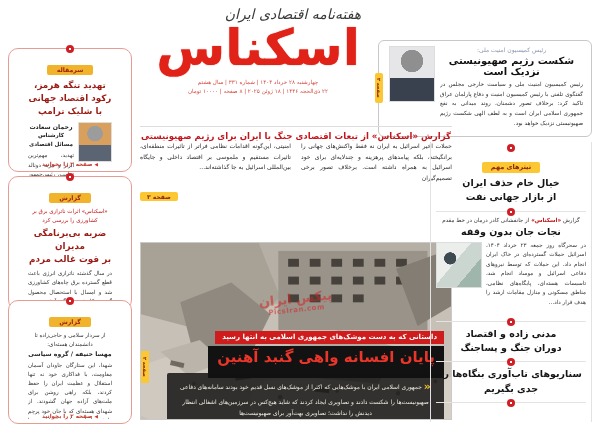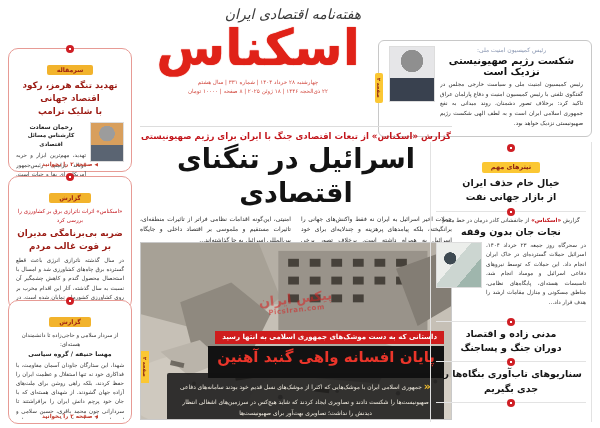--- a/index.html
+++ b/index.html
@@ -73,21 +73,21 @@
   .rl-div .dot { position:absolute; top:-4px; right:calc(50% - 4px); }
   .rl-kicker { font-size:5.6px; color:#333; text-align:center; }
   .rl-kicker .brand { color:#c3161c; font-weight:bold; }
   .rl-body { font-size:5.6px; line-height:1.7; text-align:justify; color:#333; margin-top:2px; overflow:hidden; }
   .photo-med { float:left; width:46px; height:46px; margin:1px 4px 1px 0; border:1px solid #ddd;
       background: radial-gradient(circle at 30% 35%, #3e4a52 0 14%, rgba(0,0,0,0) 15%),
                   linear-gradient(130deg, #eceeeb 0 42%, #ccd6d1 42% 70%, #9fb6ad 70%); }
 
   
   .lbox { position:absolute; left:8px; width:124px; background:#fff;
-          border:1px solid #e79b95; border-radius:10px; padding:8px 7px 14px; }
+          border:1px solid #e79b95; border-radius:10px; padding:8px 19px 14px; }
   .lbox .dot { position:absolute; top:-4px; right:calc(50% - 4px); }
   .ltab-row { text-align:center; margin-bottom:3px; }
   .ltab { display:inline-block; background:#f2b32c; color:#9c1e10; font-size:6.2px; font-weight:bold;
           padding:1px 10px 2px; border-radius:2px; }
   .l-kicker { font-size:5.5px; color:#c3161c; text-align:center; line-height:1.6; }
   .l-kicker.dark { color:#333; }
   .l-head { font-size:8.8px; font-weight:bold; color:#9b1b14; text-align:center; line-height:1.5; margin:2px 0 3px; }
   .l-byline { font-size:6.2px; font-weight:bold; color:#222; text-align:center; line-height:1.6; }
   .l-body { font-size:5.5px; line-height:1.68; text-align:justify; color:#333; margin-top:2px; overflow:hidden; }
   .photo-author { float:right; width:34px; height:40px; margin-left:4px; margin-bottom:2px; border:1px solid #ddd;
@@ -115,21 +115,20 @@
 <section id="topbox">
   <div class="photo-mp"></div>
   <div class="kicker">رئیس کمیسیون امنیت ملی:</div>
   <div class="head">شکست رژیم صهیونیستی نزدیک است</div>
   <div class="body">رئیس کمیسیون امنیت ملی و سیاست خارجی مجلس در گفتگوی تلفنی با رئیس کمیسیون امنیت و دفاع پارلمان عراق تاکید کرد: برخلاف تصور دشمنان، روند میدانی به نفع جمهوری اسلامی ایران است و به لطف الهی شکست رژیم صهیونیستی نزدیک خواهد بود.</div>
   <div class="vtab">صفحه ۲</div>
 </section>
 
 <section id="lead">
   <div class="kicker">گزارش «اسکناس» از تبعات اقتصادی جنگ با ایران برای رژیم صهیونیستی</div>
-  <h1 class="head">اسرائیل در تنگنای اقتصادی</h1>
   <div class="bodycols">
     <div>حملات اخیر اسرائیل به ایران نه فقط واکنش‌های جهانی را برانگیخته، بلکه پیامدهای پرهزینه و چندلایه‌ای برای خود اسرائیل به همراه داشته است. برخلاف تصور برخی تصمیم‌گیران</div>
     <div>امنیتی، این‌گونه اقدامات نظامی فراتر از تاثیرات منطقه‌ای، تاثیرات مستقیم و ملموسی بر اقتصاد داخلی و جایگاه بین‌المللی اسرائیل به جا گذاشته‌اند...</div>
   </div>
   <div class="pagebadge-row">
     <span class="pagebadge">صفحه ۳</span>
   </div>
 </section>
 
 <section id="photo">

